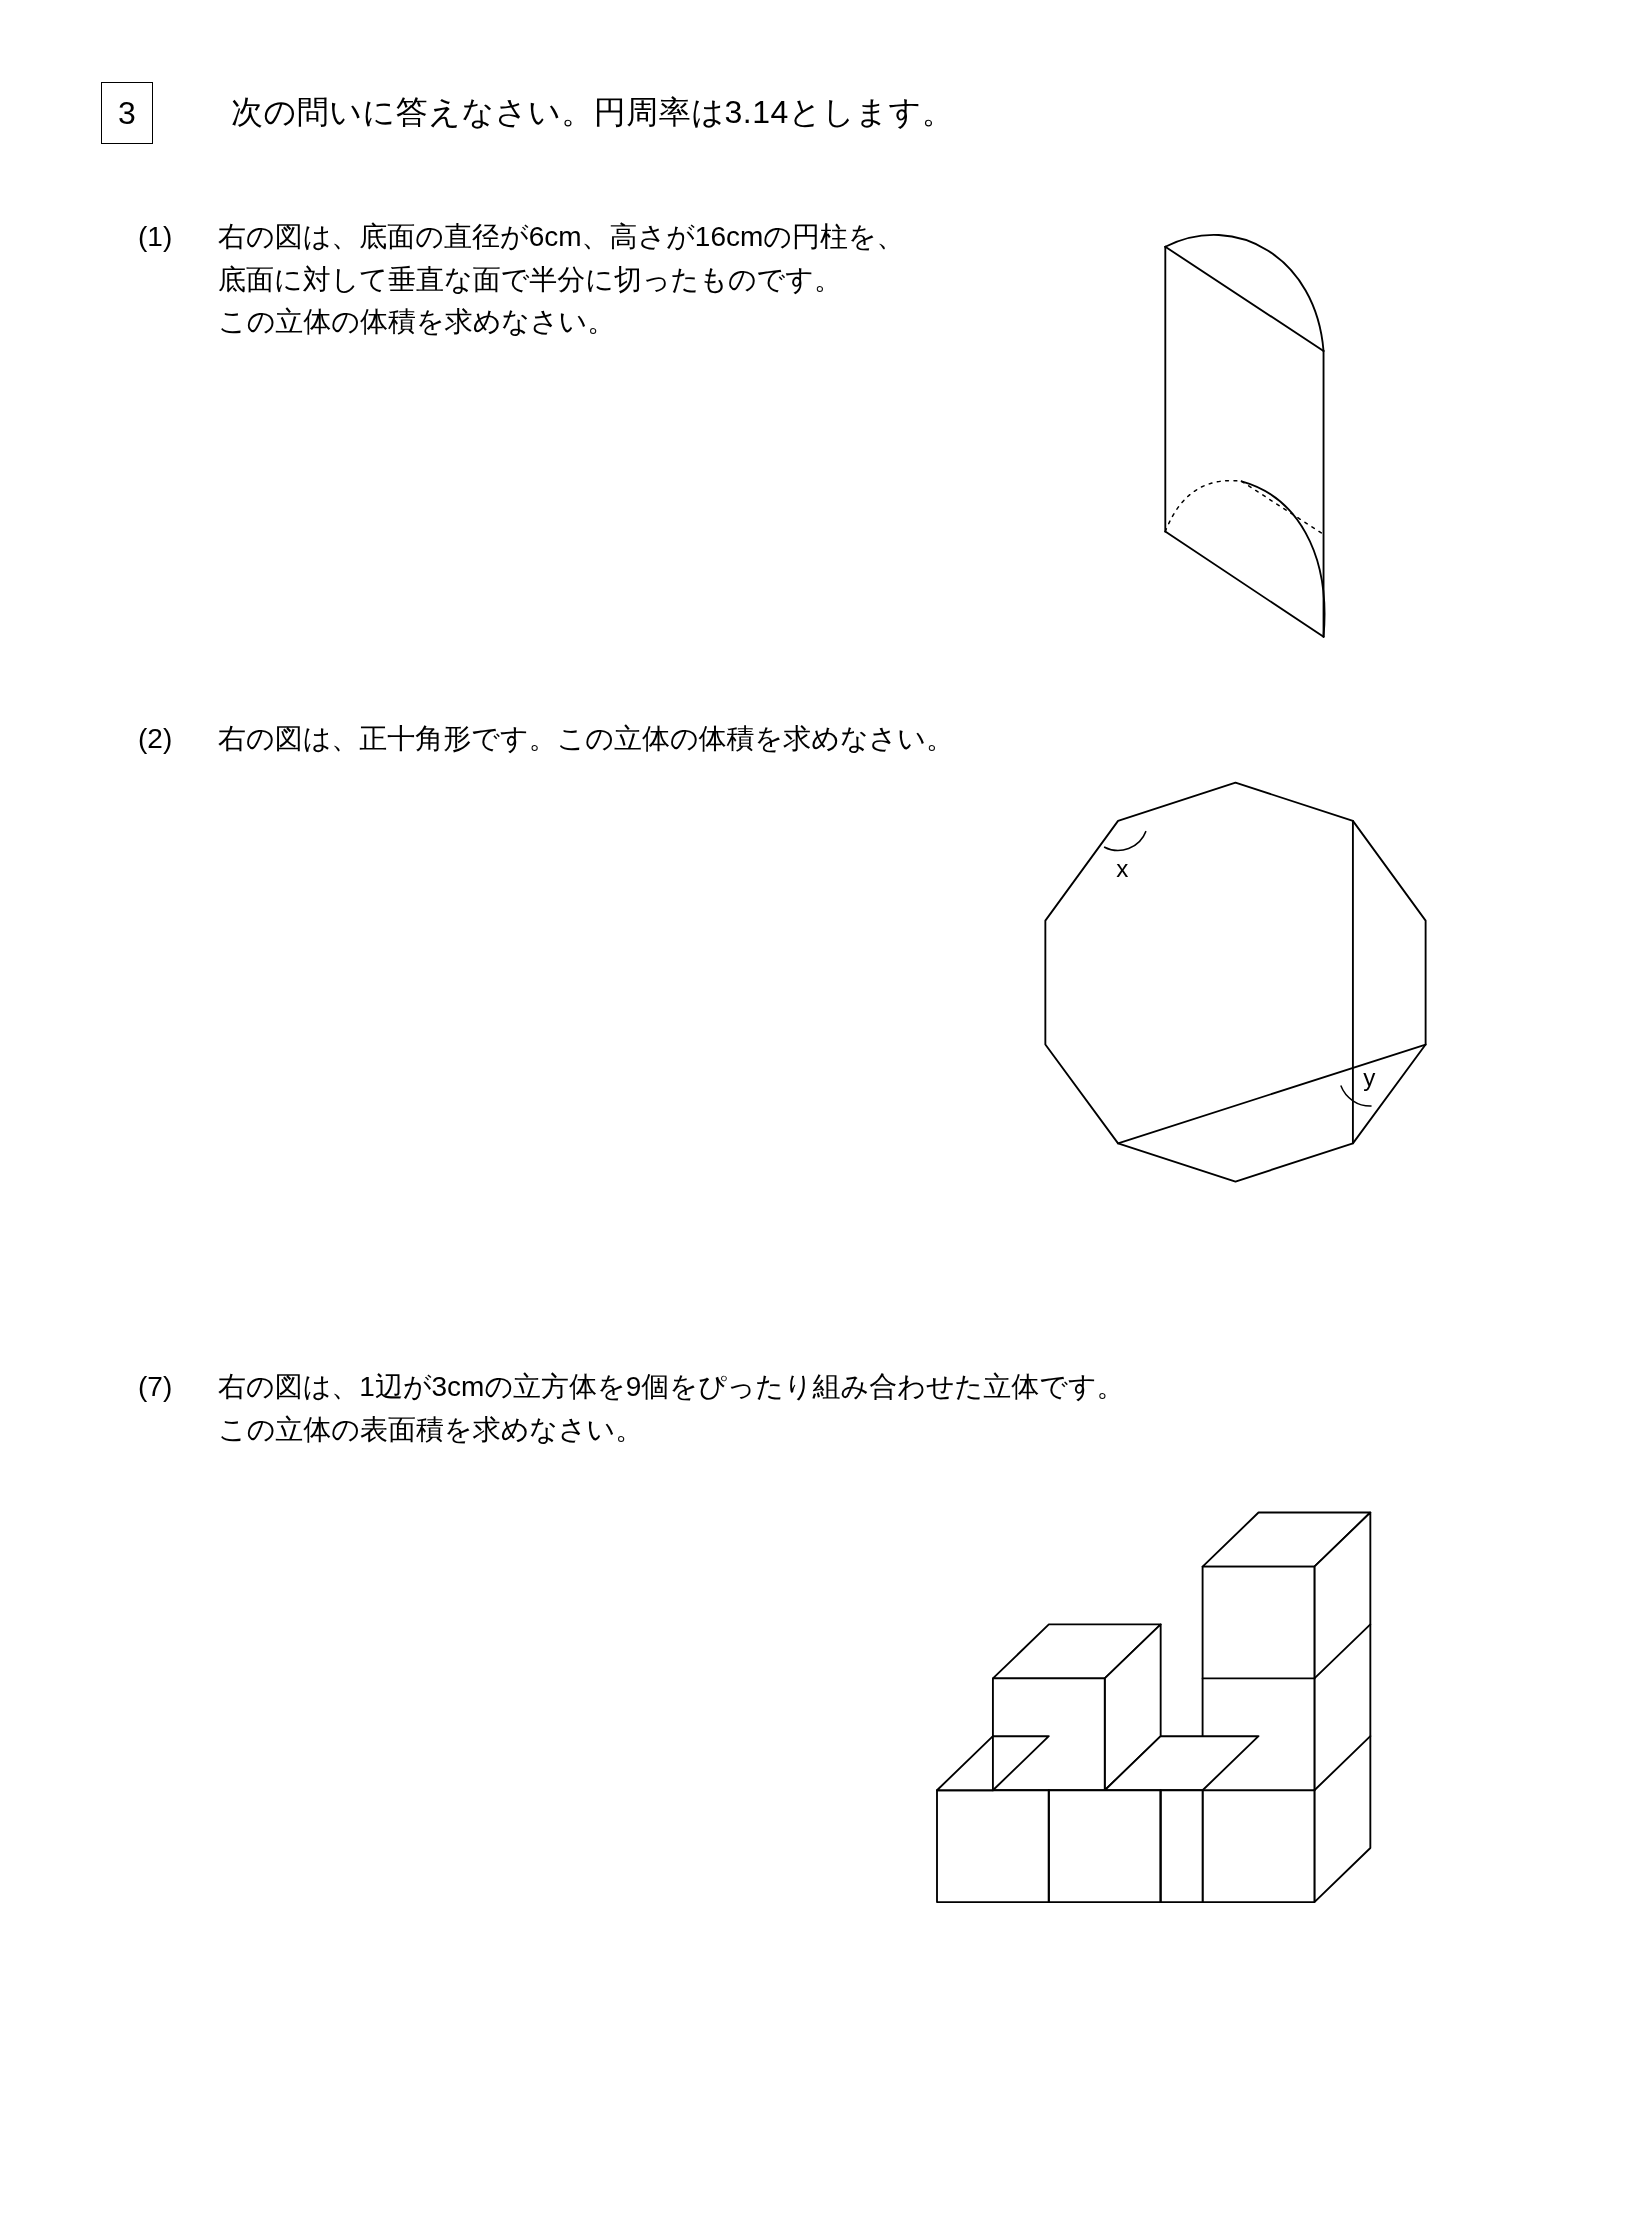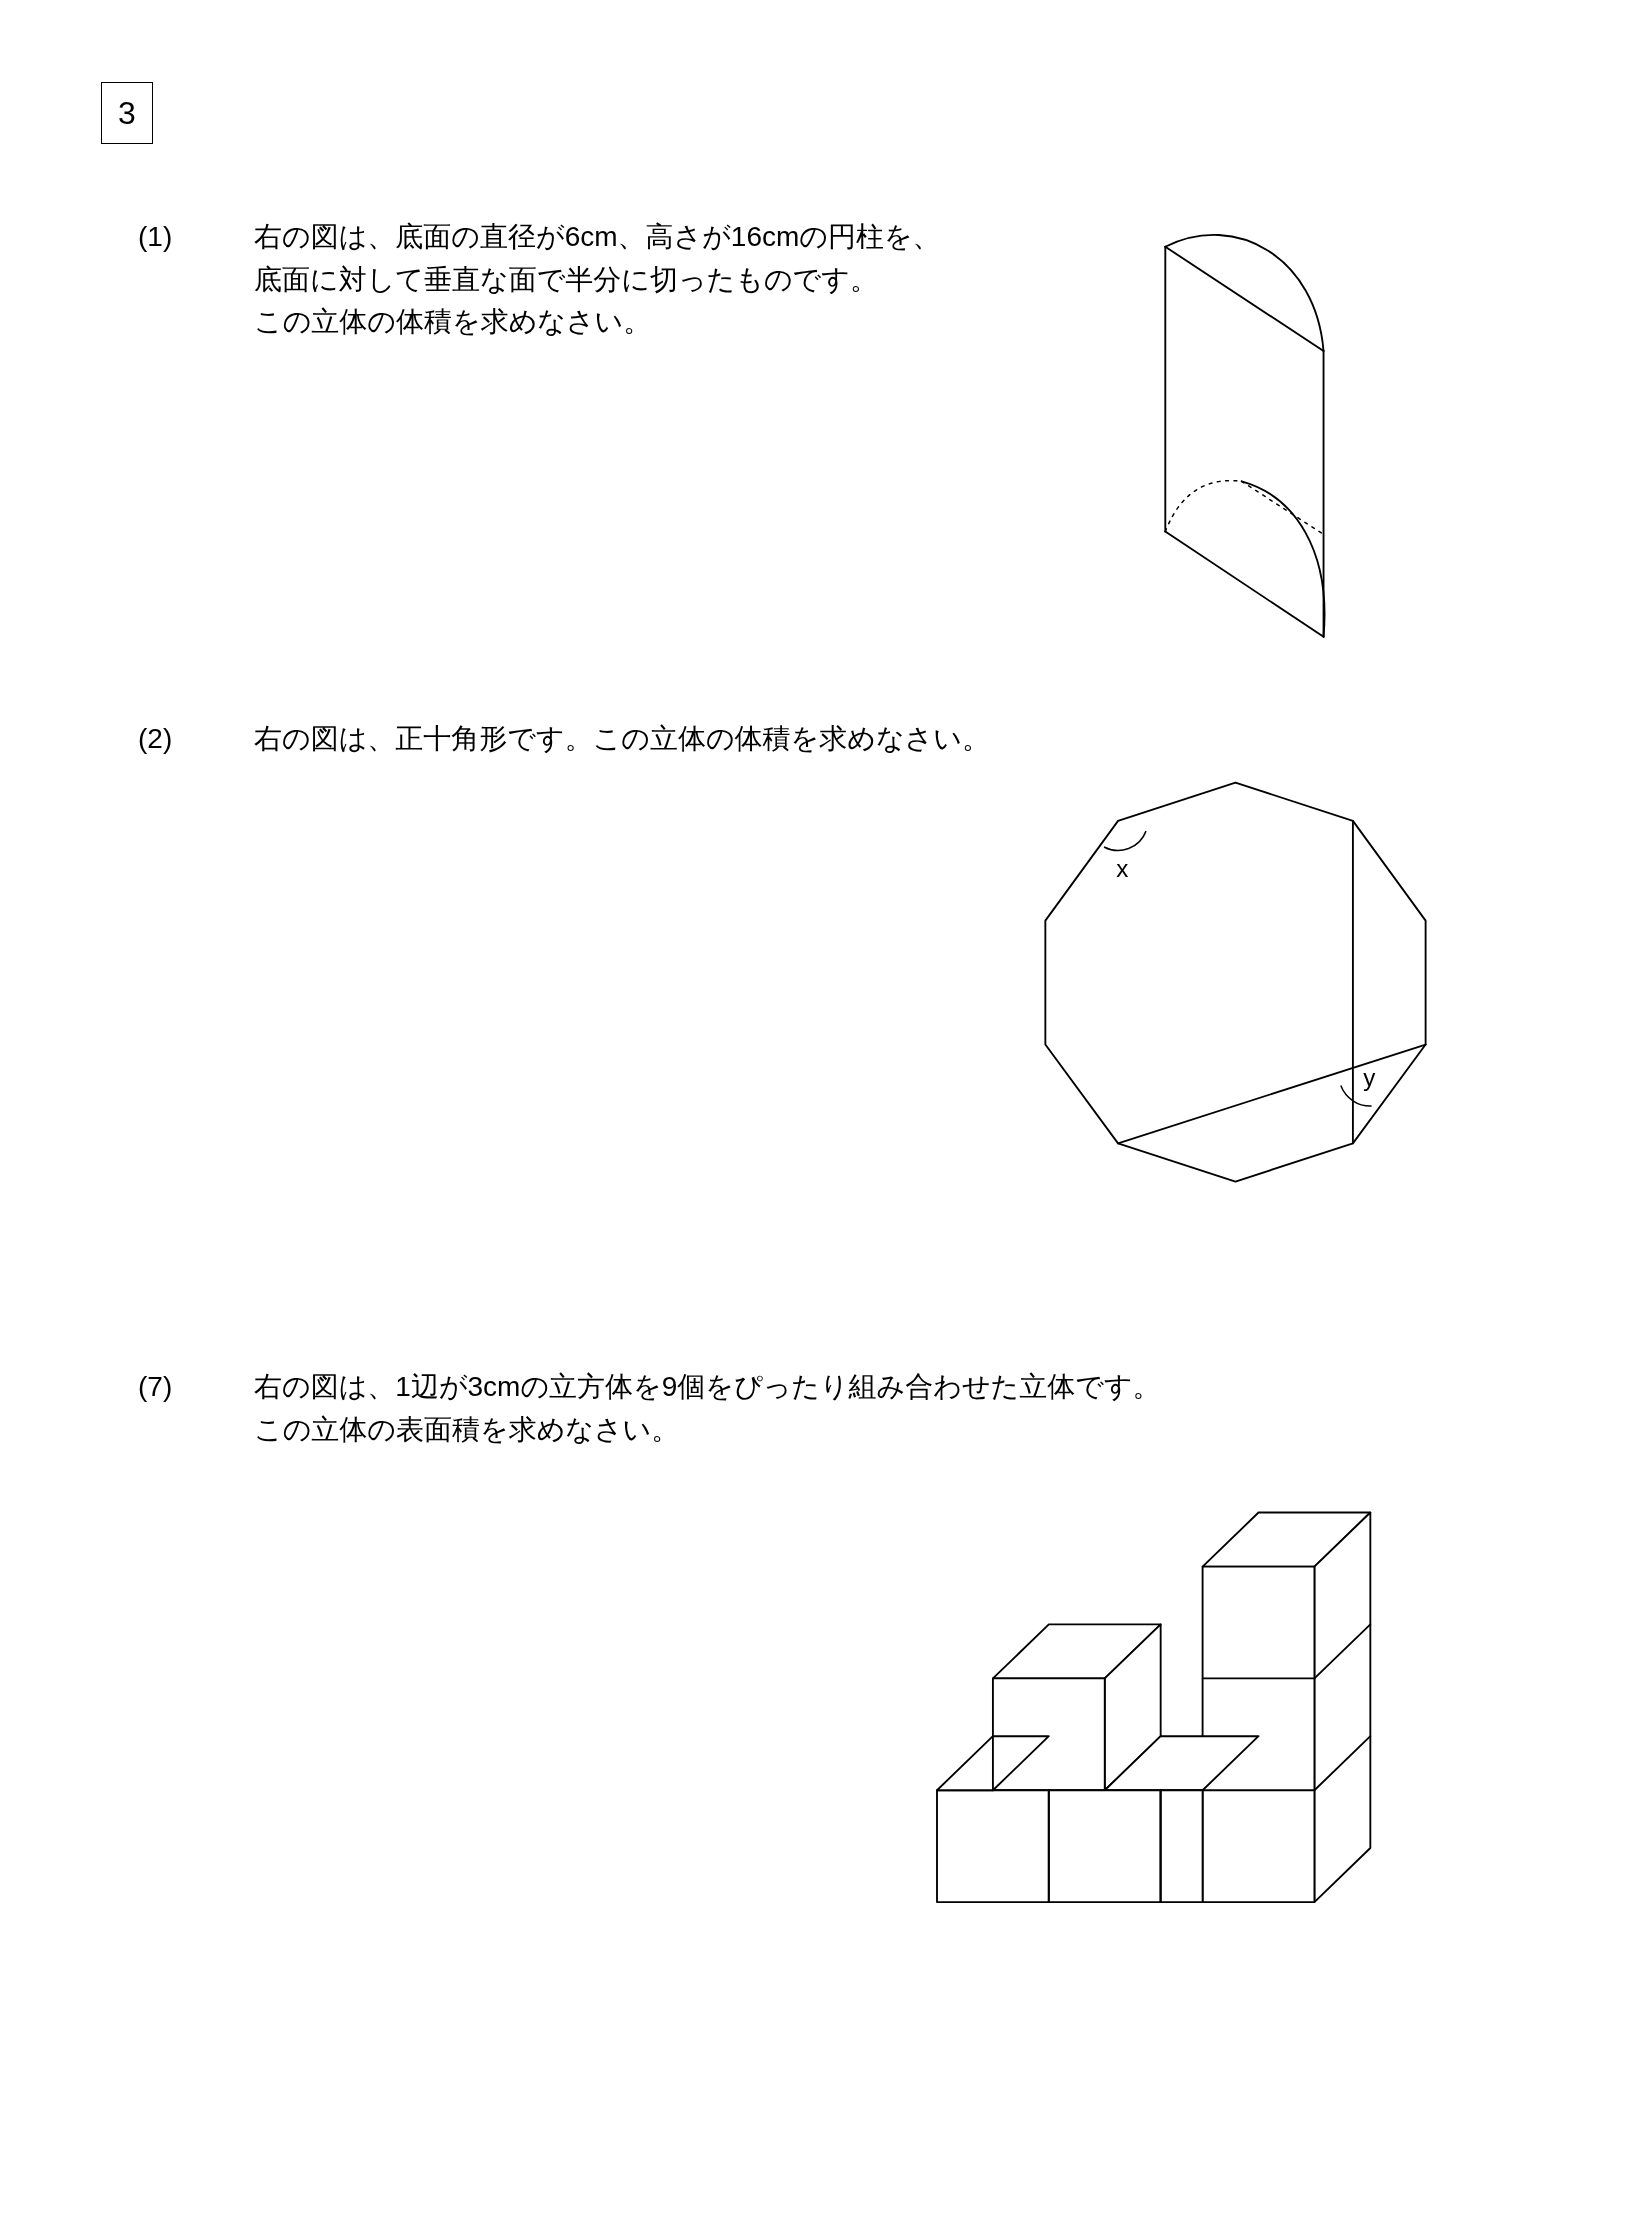--- a/index.html
+++ b/index.html
@@ -51,21 +51,21 @@
   }
   .prob .label {
     position: absolute;
     left: 0;
     top: 0;
     width: 73px;
     text-align: left;
     font-size: 28px;
   }
   .prob .body {
-    margin-left: 116px;
+    margin-left: 80px;
     white-space: pre-line;
   }
 
   #prob1 { left: 138px; top: 216px; width: 1025px; }
   #prob2 { left: 138px; top: 718px; width: 1119px; }
   #prob3 { left: 138px; top: 1366px; width: 1231px; }
 
   
   .fig {
     position: absolute;
@@ -106,20 +106,21 @@
     fill: #000000;
   }
 </style>
 </head>
 <body>
 
 <div class="page">
 
   <div class="qnum-box">3</div>
 
+  <div class="header-text">次の問いに答えなさい。円周率は3.14とします。</div>
 
   <div class="prob" id="prob1">
     <span class="label">(1)</span>
     <div class="body">右の図は、底面の直径が6cm、高さが16cmの円柱を、
 底面に対して垂直な面で半分に切ったものです。
 この立体の体積を求めなさい。</div>
   </div>
 
   <div class="prob" id="prob2">
     <span class="label">(2)</span>

